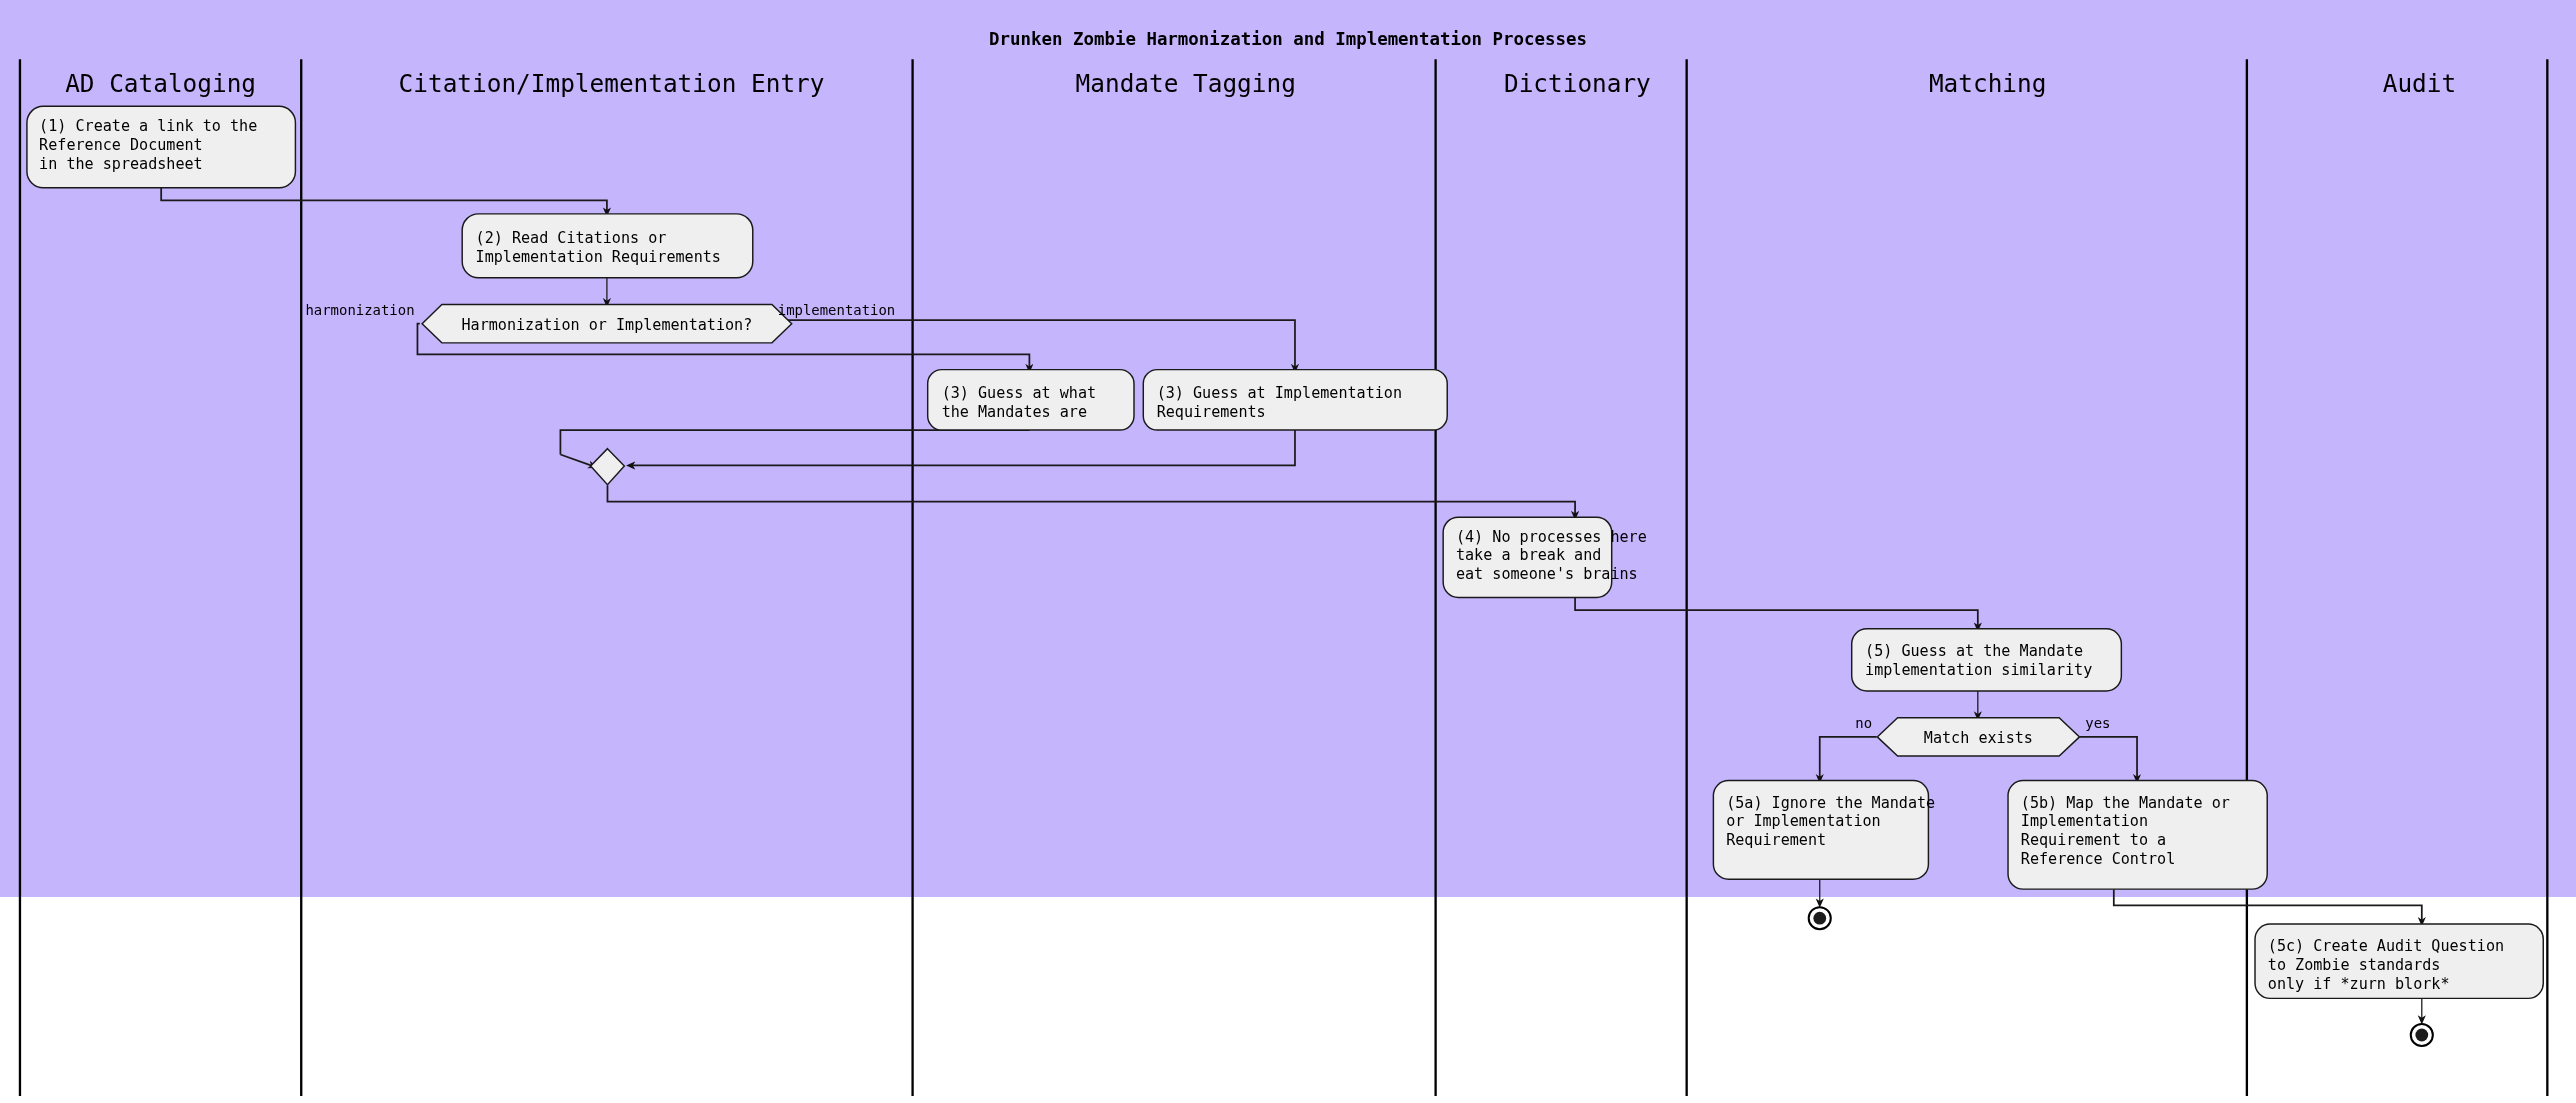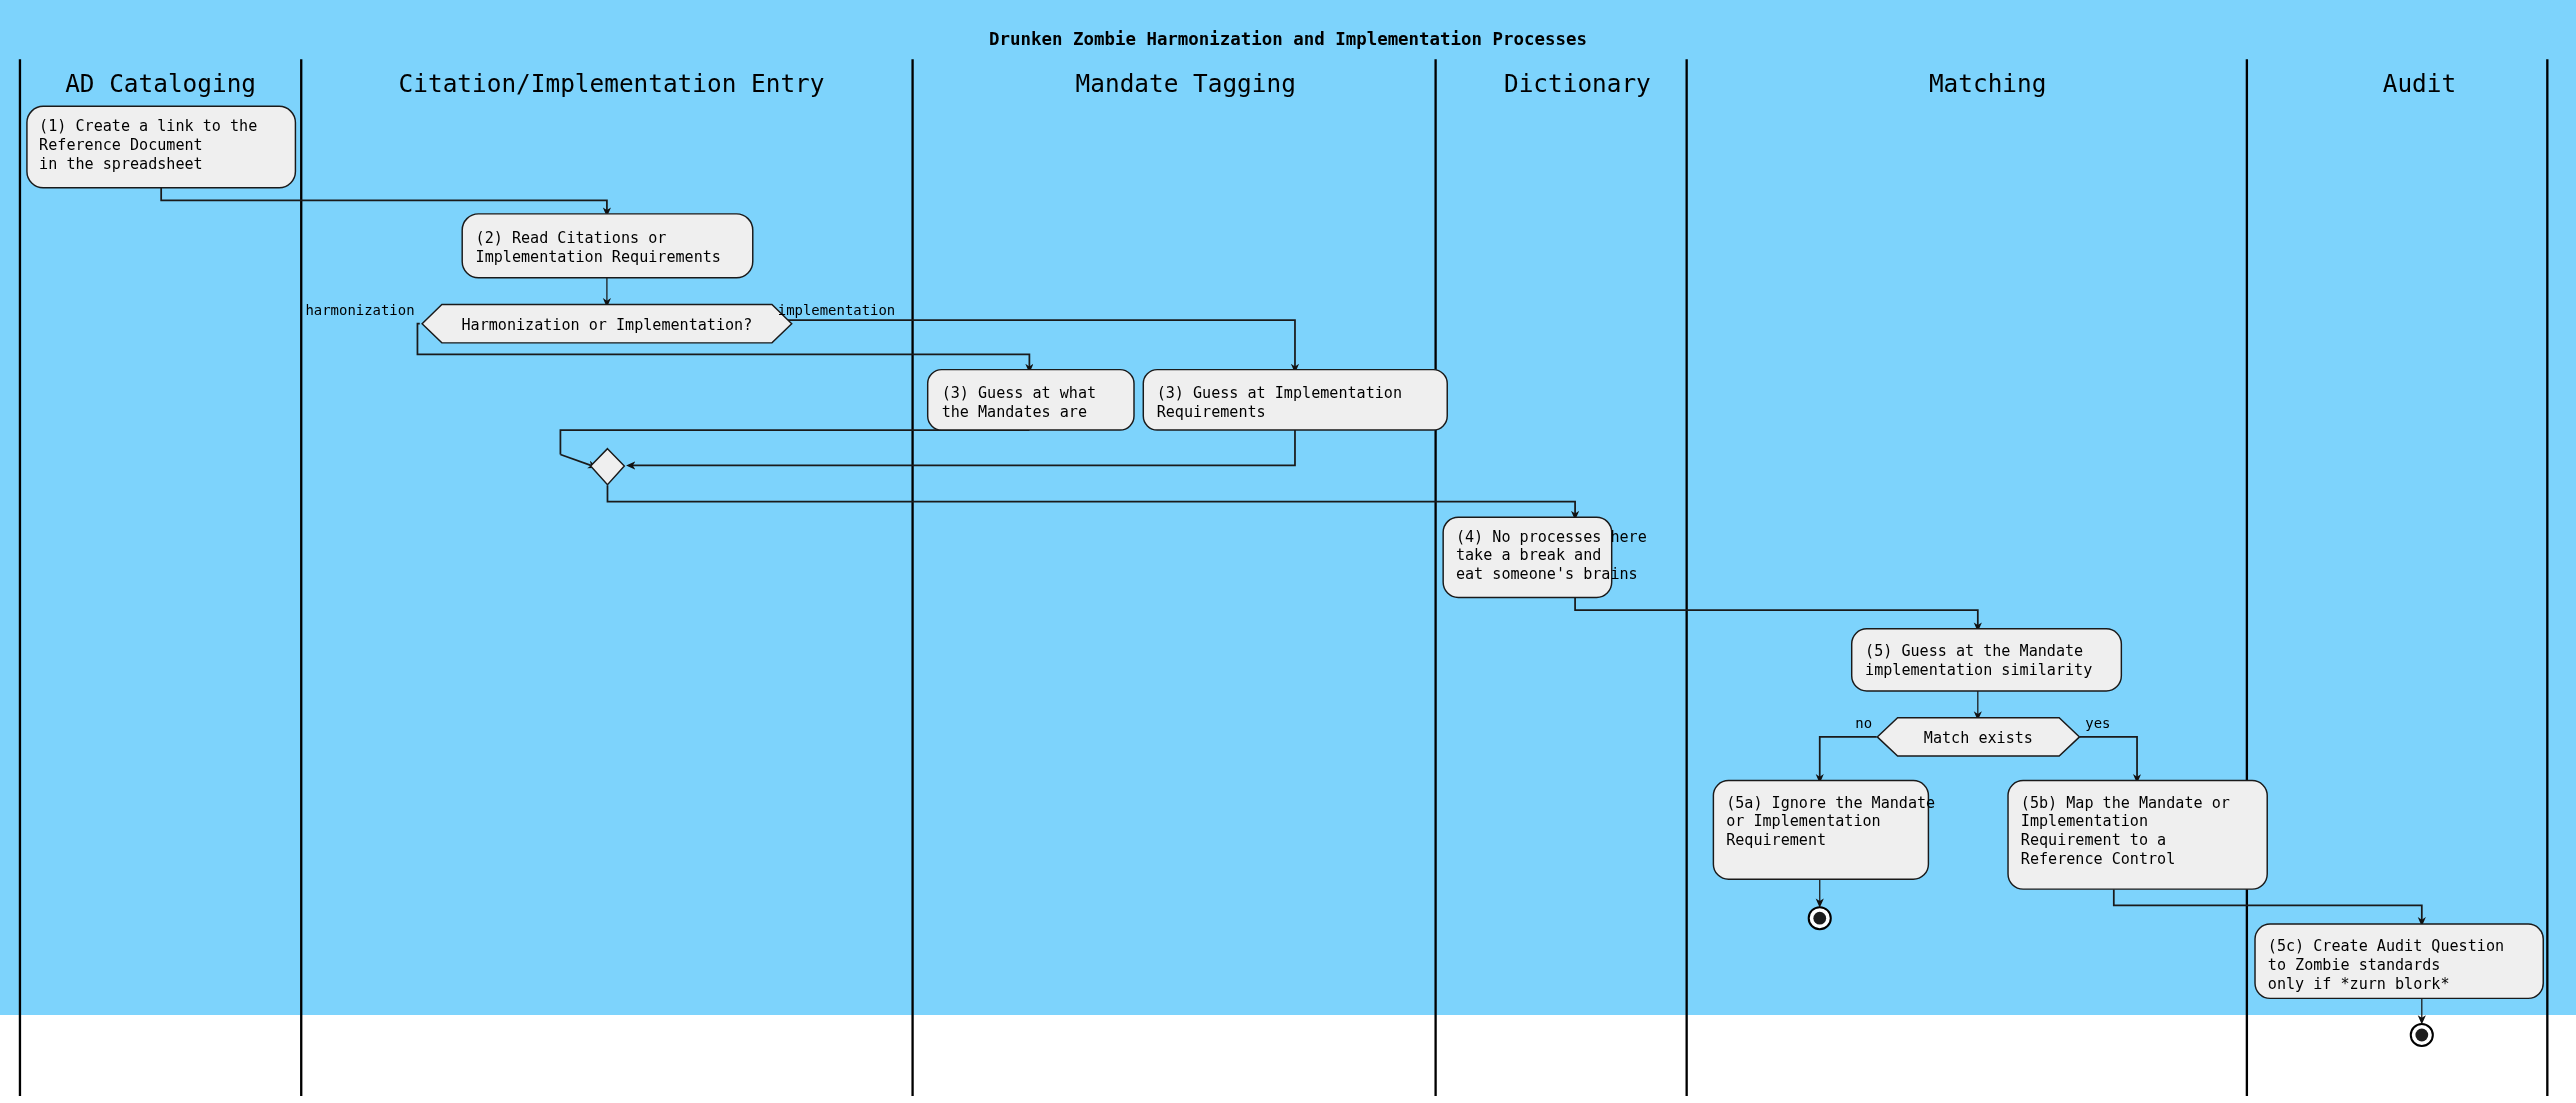--- a/index.html
+++ b/index.html
@@ -9,22 +9,22 @@
   }
   body {
     width: 2576px;
     height: 1103px;
     font-family: "DejaVu Sans Mono", monospace;
     overflow: hidden;
   }
   #diagram-root {
     position: relative;
     width: 2576px;
-    height: 1015px;
-    background: #7dd3fc;
+    height: 897px;
+    background: #c4b5fd;
   }
   svg#flow {
     position: absolute;
     top: 0;
     left: 0;
     width: 2576px;
     height: 1103px;
     display: block;
   }
   .diagram-title {

